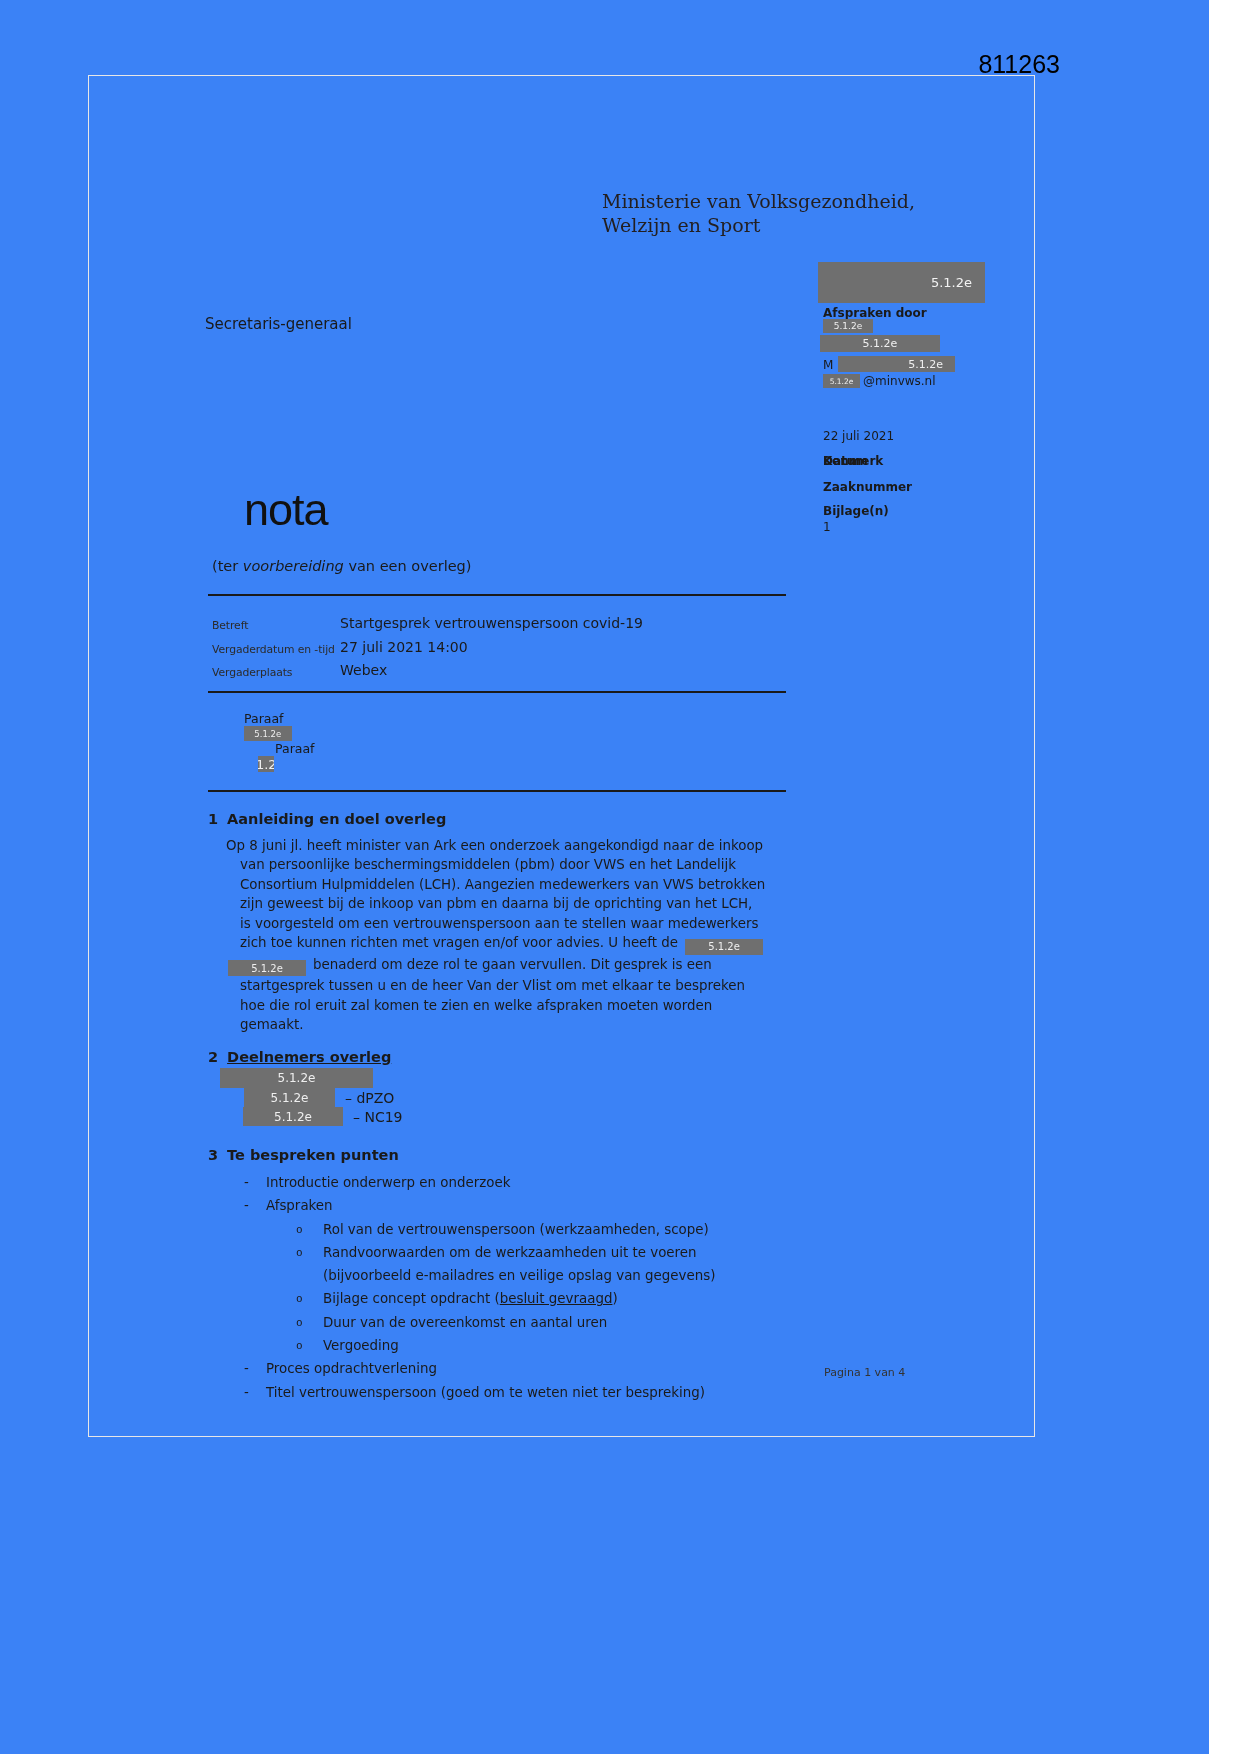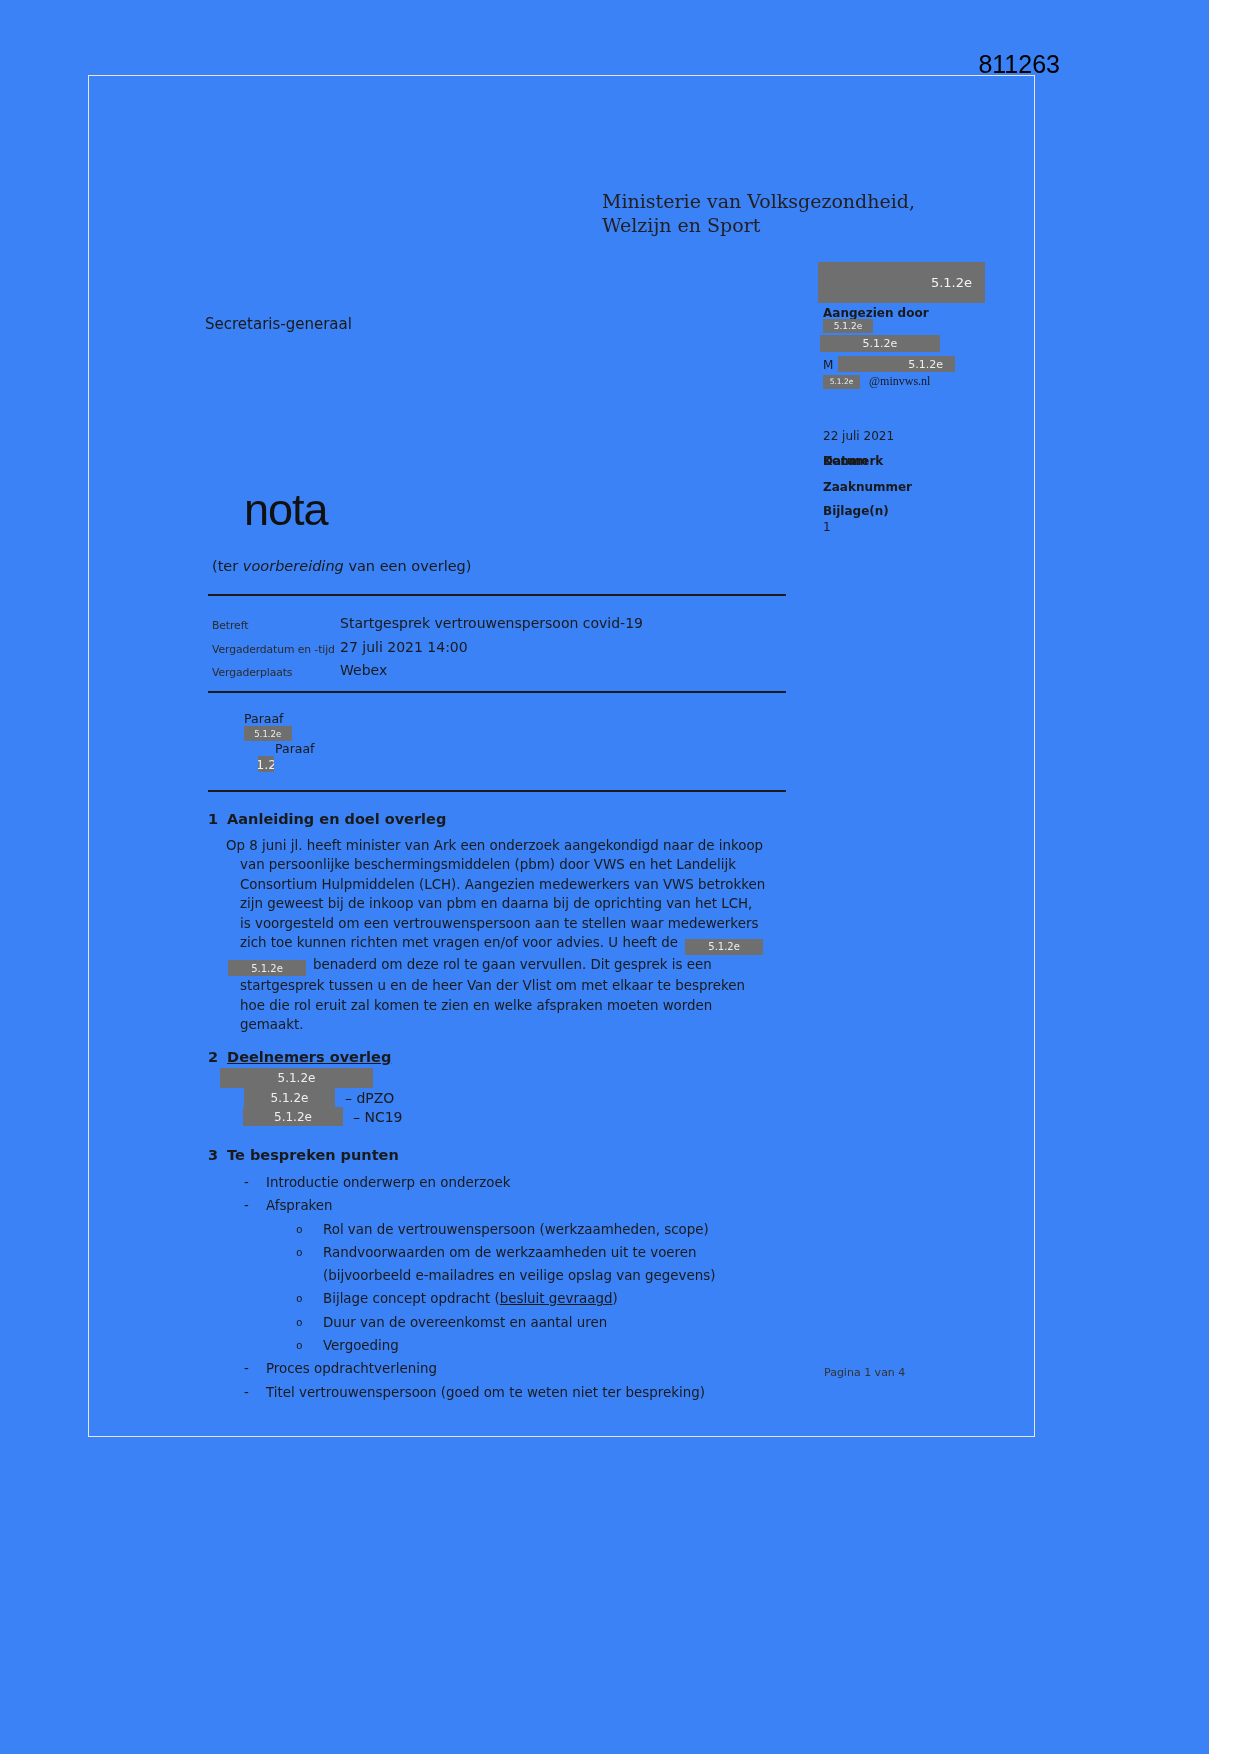--- a/index.html
+++ b/index.html
@@ -26,21 +26,21 @@
   .sb-bigbox { left:0; top:0; width:167px; height:41px; justify-content:flex-end;
     padding-right:13px; font-size:13px; color:#f3f3f3; }
   .sb-ontworpen { left:5px; top:44px; font-weight:bold; }
   .sb-box1 { left:5px; top:57px; width:50px; height:14px; font-size:9px; }
   .sb-box2 { left:2px; top:73px; width:120px; height:17px; font-size:11px; }
   .sb-m-label { left:5px; top:96px; }
   .sb-box3 { left:20px; top:94px; width:117px; height:16px; justify-content:flex-end;
     padding-right:12px; font-size:11px; }
   .sb-email-row { left:5px; top:112px; display:flex; align-items:center; }
   .sb-box4 { width:37px; height:14px; font-size:7.5px; }
-  .sb-email { margin-left:9px; font-size:12px;font-family:Liberation Serif, serif; }
+  .sb-email { margin-left:3px; font-size:12px; }
   .sb-label { font-weight:bold; }
   .sb-datum-label { left:5px; top:152px;margin-top:40px; }
   .sb-datum { left:5px; top:167px;text-align:center; }
   .sb-kenmerk { left:5px; top:192px; }
   .sb-zaak { left:5px; top:218px; }
   .sb-bijlage-label { left:5px; top:242px; }
   .sb-bijlage { left:5px; top:258px; }
 
   
   .nota-title { position:absolute; left:206px; top:484px;
@@ -112,21 +112,21 @@
 
   <div class="ministry">
     <div>Ministerie van Volksgezondheid,</div>
     <div>Welzijn en Sport</div>
   </div>
 
   <div class="org-unit">Secretaris-generaal</div>
 
   <div class="sidebar">
     <div class="redact abs sb-bigbox">5.1.2e</div>
-    <div class="abs sb-ontworpen">Aangezien door</div>
+    <div class="abs sb-ontworpen">Afspraken door</div>
     <div class="redact abs sb-box1">5.1.2e</div>
     <div class="redact abs sb-box2">5.1.2e</div>
     <div class="abs sb-m-label">M</div>
     <div class="redact abs sb-box3">5.1.2e</div>
     <div class="abs sb-email-row">
       <span class="redact sb-box4">5.1.2e</span>
       <span class="sb-email">@minvws.nl</span>
     </div>
     <div class="abs sb-label sb-datum-label">Datum</div>
     <div class="abs sb-datum">22 juli 2021</div>

